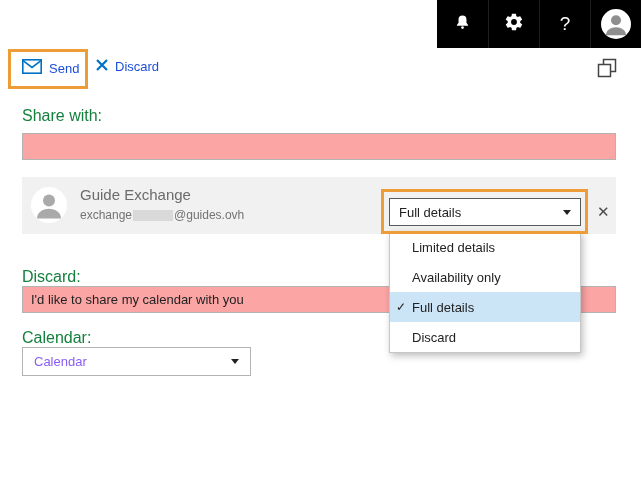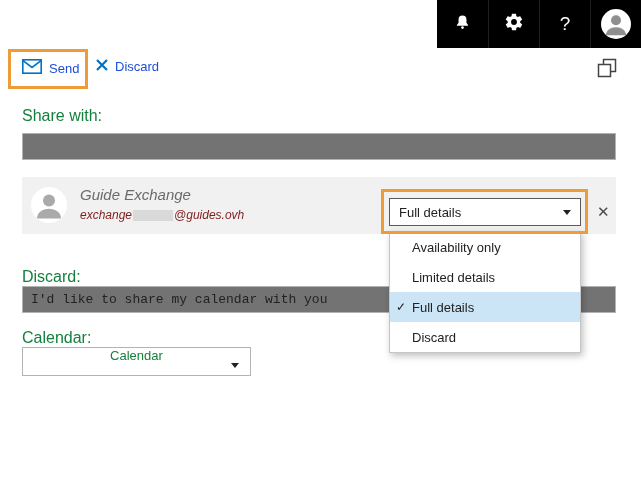--- a/index.html
+++ b/index.html
@@ -39,39 +39,38 @@
   .annot-perm { left:381px; top:189px; width:207px; height:45px; }
 
   
   .field-label { position:absolute; font-size:16px; color:#15803d; }
   .lbl-share { left:22px; top:107px; }
   .lbl-subject { left:22px; top:268px; }
   .lbl-calendar { left:22px; top:329px; }
 
   .text-input {
     position:absolute; box-sizing:border-box; border:1px solid #b3b3b3;
-    background:#737373; font-family:Liberation Mono, monospace;
+    background:#fca5a5; font-family:Liberation Sans, sans-serif;
     font-size:13px; color:#222; padding:0 8px; outline:none;
   }
   .inp-share { left:22px; top:133px; width:594px; height:27px; }
   .inp-subject { left:22px; top:286px; width:594px; height:27px; z-index:10; }
 
   
   .recipient-row {
     position:absolute; left:22px; top:177px; width:594px; height:57px;
     background:#f1f1f1;
-    font-style:italic;
   }
   .recip-avatar {
     position:absolute; left:9px; top:10px; width:36px; height:36px;
     border-radius:50%; background:#ffffff; display:flex; align-items:center; justify-content:center;
     overflow:hidden;
   }
   .recip-name { position:absolute; left:58px; top:9px; font-size:15px; color:#6b6b6b; }
-  .recip-email { position:absolute; left:58px; top:31px; font-size:12px; color:#7f1d1d; }
+  .recip-email { position:absolute; left:58px; top:31px; font-size:12px; color:#737373; }
   .redact {
     display:inline-block; width:40px; height:11px; background:#d9d9d9;
     vertical-align:middle; margin:0 1px;
   }
   .remove-x {
     position:absolute; left:597px; top:204px; font-size:15px; color:#4a4a4a;
     cursor:pointer; z-index:45; line-height:1;
   }
 
   
@@ -97,23 +96,22 @@
     height:30px; display:flex; align-items:center; padding-left:22px;
     font-size:13px; color:#222; position:relative; cursor:pointer;
   }
   .perm-item.selected { background:#cbe4f6; }
   .perm-item .check { position:absolute; left:6px; font-size:12px; color:#222; }
 
   
   .cal-select {
     position:absolute; left:22px; top:347px; width:229px; height:29px;
     border:1px solid #b3b3b3; background:#fff; box-sizing:border-box;
-    display:flex; align-items:center; padding:0 11px; font-size:13px; color:#15803d;
+    display:flex; align-items:center; padding:0 11px; font-size:13px; color:#8b5cf6;
     cursor:pointer;
-    flex-direction:column;
   }
 </style>
 </head>
 <body>
 
 <div class="stage">
 
   <div class="topbar">
     <div class="cell">
       <span>
@@ -190,25 +188,25 @@
   <div class="perm-select">
     <span>Full details</span>
     <span class="caret-down"></span>
   </div>
 
   <div class="remove-x">✕</div>
 
   <div class="perm-menu">
     <div class="perm-item">
       <span class="check"></span>
-      <span>Availability only</span>
+      <span>Limited details</span>
     </div>
     <div class="perm-item">
       <span class="check"></span>
-      <span>Limited details</span>
+      <span>Availability only</span>
     </div>
     <div class="perm-item selected">
       <span class="check">✓</span>
       <span>Full details</span>
     </div>
     <div class="perm-item">
       <span class="check"></span>
       <span>Discard</span>
     </div>
   </div>

